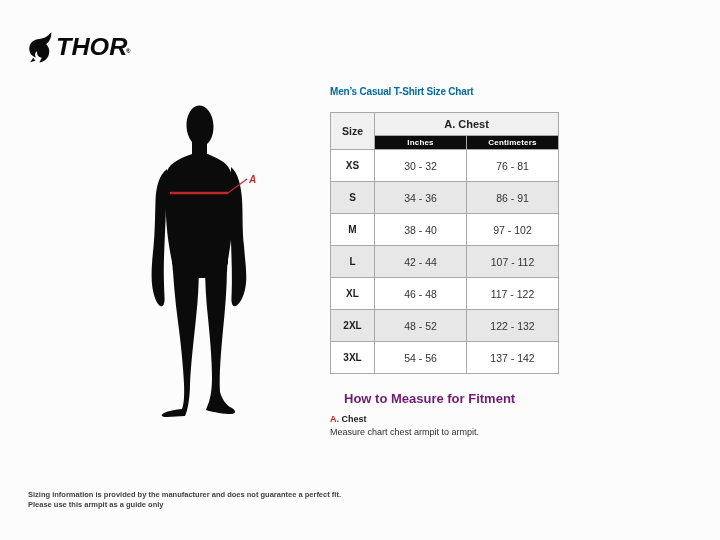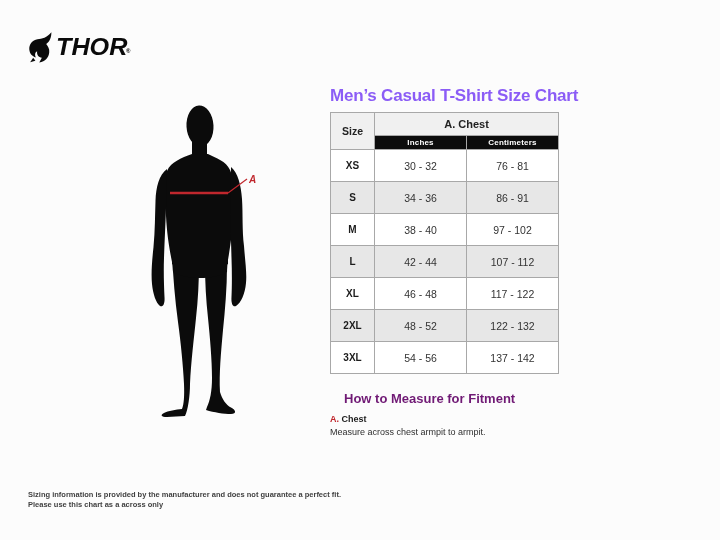--- a/index.html
+++ b/index.html
@@ -22,21 +22,21 @@
 
   
   .figure { position:absolute; left:148px; top:104px; width:132px; height:320px; }
   .figure path, .figure ellipse, .figure rect { fill:#0b0b0b; }
   .ann-line { stroke:#c0272d; }
   .ann-a { fill:#c0272d; font-size:10px; font-weight:bold; font-style:italic; font-family:"Liberation Sans",sans-serif; }
 
   
   .chart-title {
     position:absolute; left:330px; top:86px;
-    font-size:17px; font-weight:bold; color:#8b5cf6; letter-spacing:-0.2px;
+    font-size:10px; font-weight:bold; color:#0369a1; letter-spacing:-0.2px;
   }
   .size-table {
     position:absolute; left:330px; top:112px; width:229px;
     border-collapse:collapse; table-layout:fixed;
   }
   .size-table th, .size-table td { border:1px solid #a8a8a8; padding:0; text-align:center; }
   .c-size { width:43px; }
   .c-in   { width:112px; }
   .c-cm   { width:115px; }
   .size-h  { background:#f0f0f0; font-size:10.5px; font-weight:bold; color:#222; }
@@ -155,21 +155,21 @@
       </tr>
     </tbody>
   </table>
 
   <div class="measure-heading">How to Measure for Fitment</div>
   <div class="measure-item">
     <div class="measure-label">
       <span class="red">A.</span>
       <span>Chest</span>
     </div>
-    <div class="measure-desc">Measure across chest armpit to armpit.</div>
+    <div class="measure-desc">Measure chart chest armpit to armpit.</div>
   </div>
 
   <div class="footer">
     <div>Sizing information is provided by the manufacturer and does not guarantee a perfect fit.</div>
-    <div>Please use this chart as a across only</div>
+    <div>Please use this armpit as a guide only</div>
   </div>
 
 </div>
 
 </body></html>

